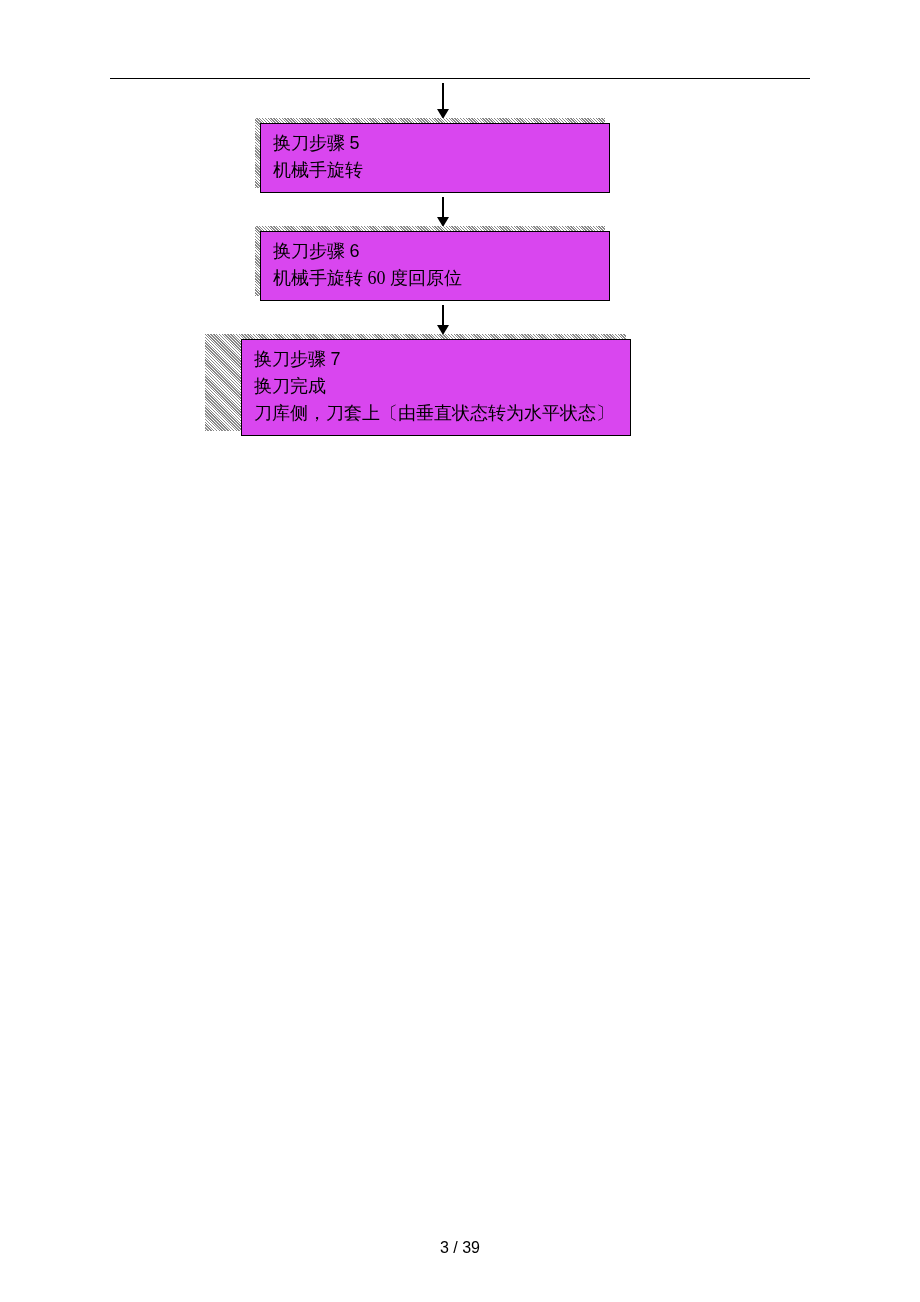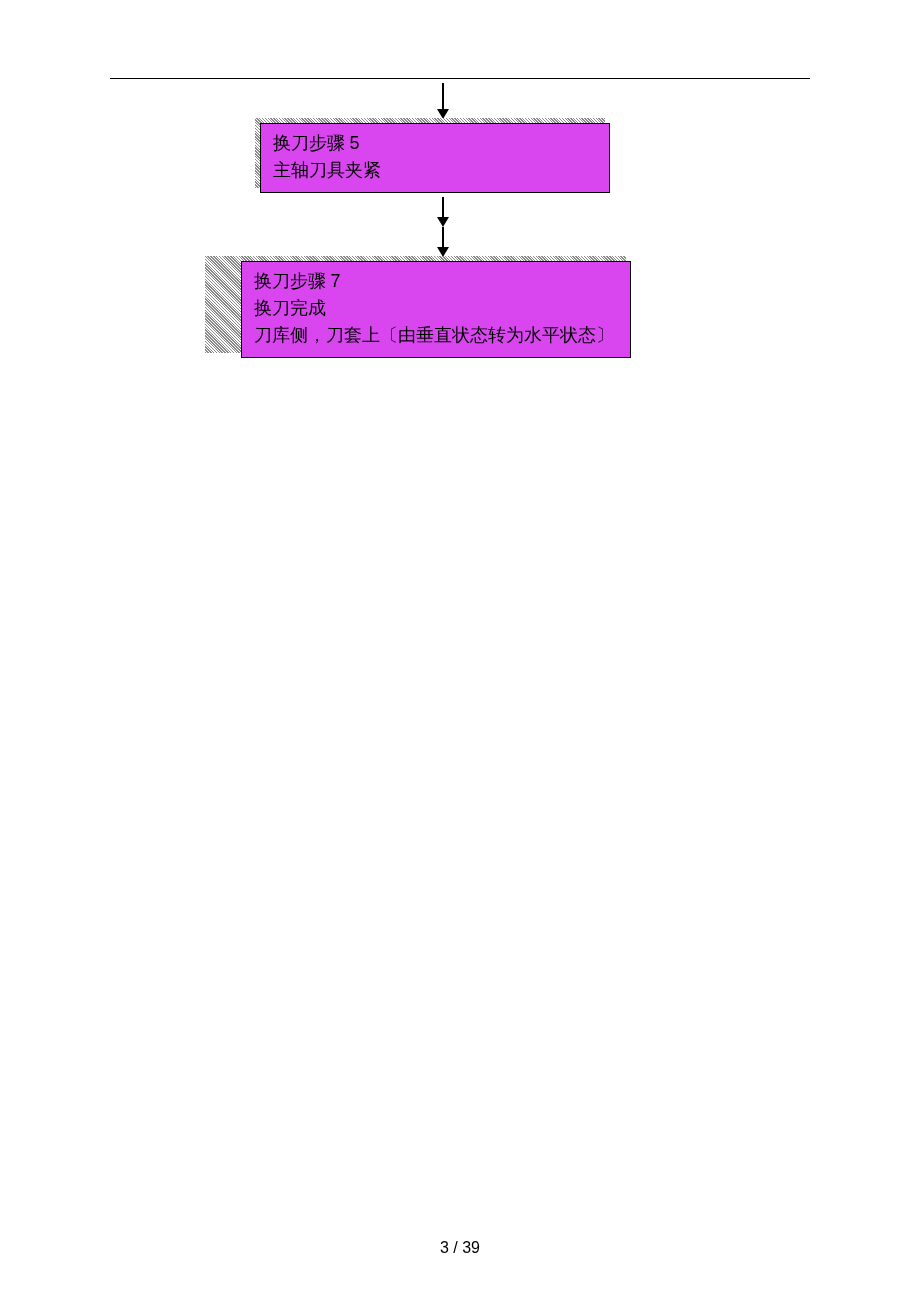--- a/index.html
+++ b/index.html
@@ -81,31 +81,40 @@
       <polygon points="8,36 2,26 14,26" fill="#000"></polygon>
     </svg>
   </div>
 
   <div class="node-wrap node-w1">
     <div class="node-shadow"></div>
     <div class="node">
       <div>
         <span>换刀步骤 </span><span class="num">5</span>
       </div>
-      <div>主轴刀具夹紧</div>
+      <div>机械手旋转</div>
     </div>
   </div>
 
   <div class="arrow offset">
     <svg width="16" height="30" viewBox="0 0 16 30">
       <line x1="8" y1="0" x2="8" y2="22" stroke="#000" stroke-width="2"></line>
       <polygon points="8,30 2,20 14,20" fill="#000"></polygon>
     </svg>
   </div>
 
+  <div class="node-wrap node-w2">
+    <div class="node-shadow"></div>
+    <div class="node">
+      <div>
+        <span>换刀步骤 </span><span class="num">6</span>
+      </div>
+      <div>机械手旋转 60 度回原位</div>
+    </div>
+  </div>
 
   <div class="arrow offset">
     <svg width="16" height="30" viewBox="0 0 16 30">
       <line x1="8" y1="0" x2="8" y2="22" stroke="#000" stroke-width="2"></line>
       <polygon points="8,30 2,20 14,20" fill="#000"></polygon>
     </svg>
   </div>
 
   <div class="node-wrap node-w3">
     <div class="node-shadow"></div>

